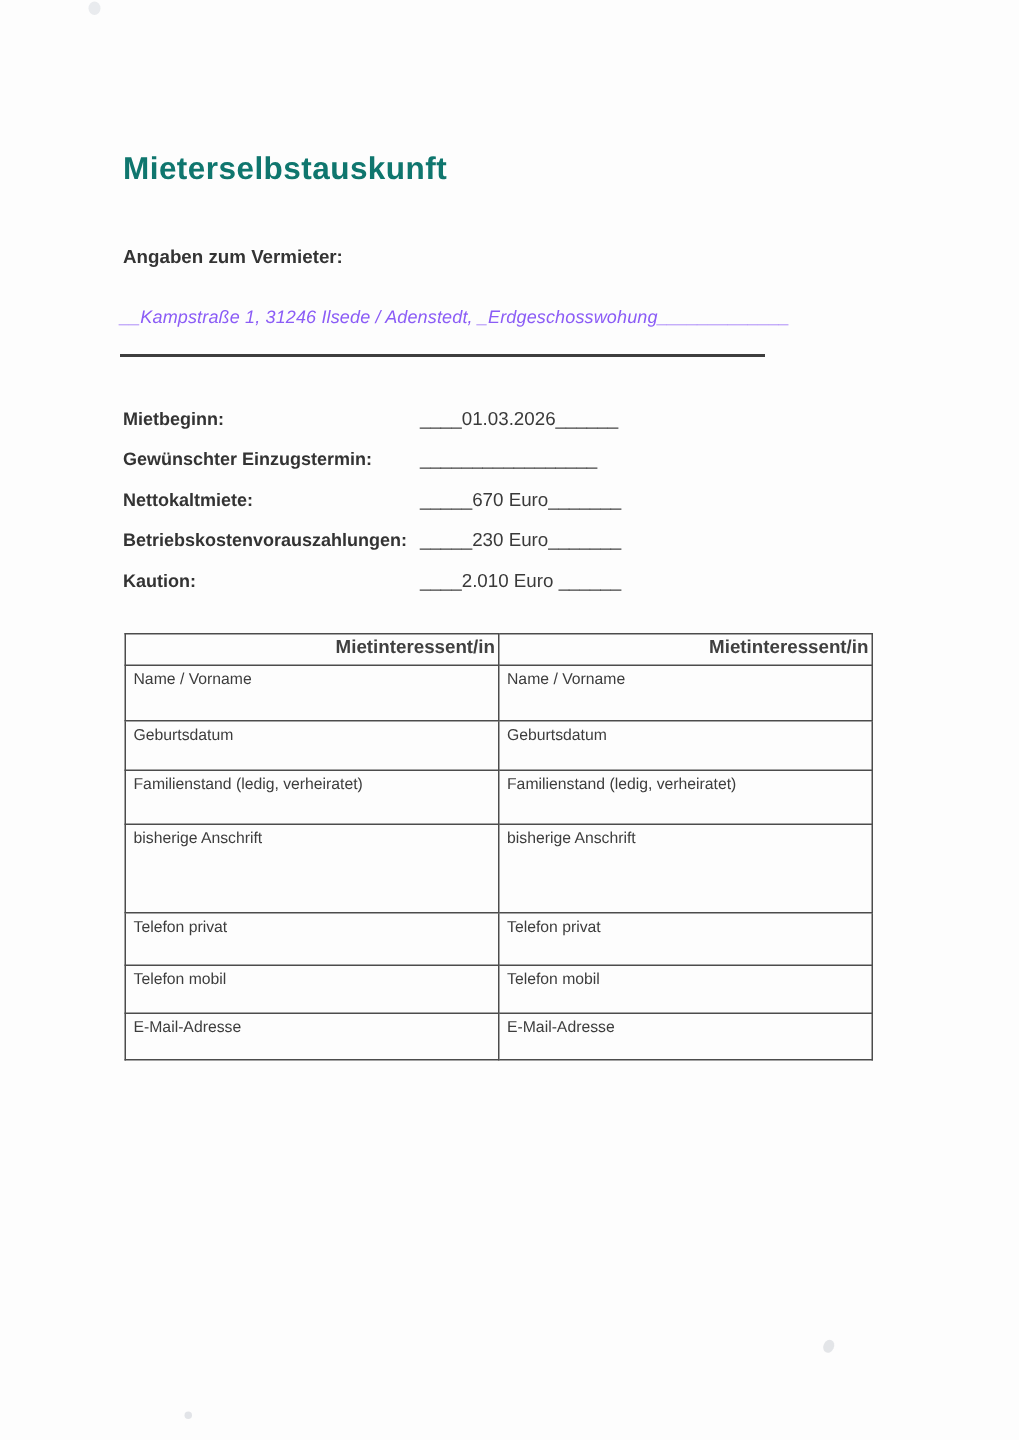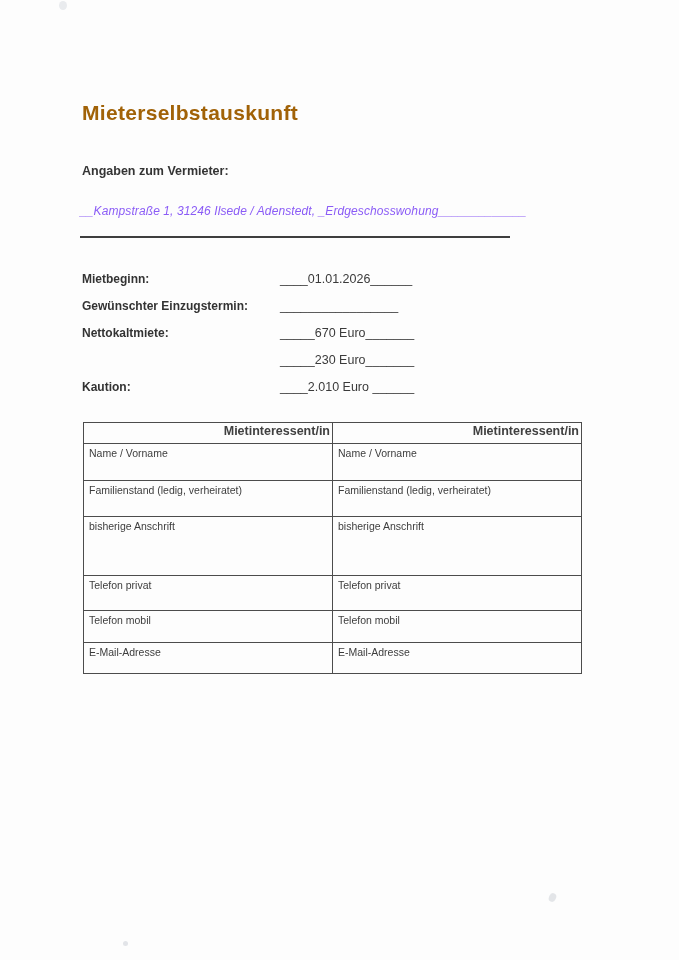--- a/index.html
+++ b/index.html
@@ -16,21 +16,21 @@
     overflow: hidden;
   }
 
   
   .doc-title {
     position: absolute;
     left: 82px;
     top: 101px;
     font-size: 21px;
     font-weight: bold;
-    color: #a16207;
+    color: #0f766e;
     letter-spacing: 0.3px;
   }
   .section-heading {
     position: absolute;
     left: 82px;
     top: 164px;
     font-size: 12.5px;
     font-weight: bold;
     color: #343434;
   }
@@ -145,31 +145,32 @@
 
   <div class="section-heading">Angaben zum Vermieter:</div>
 
   <div class="object-line">__Kampstraße 1, 31246 Ilsede / Adenstedt, _Erdgeschosswohung_____________</div>
 
   <div class="object-blank-rule"></div>
 
   <div class="fields">
     <div class="field-row">
       <span class="field-label">Mietbeginn:</span>
-      <span class="field-value">____01.01.2026______</span>
+      <span class="field-value">____01.03.2026______</span>
     </div>
     <div class="field-row">
       <span class="field-label">Gewünschter Einzugstermin:</span>
       <span class="field-value">_________________</span>
     </div>
     <div class="field-row">
       <span class="field-label">Nettokaltmiete:</span>
       <span class="field-value">_____670 Euro_______</span>
     </div>
     <div class="field-row">
+      <span class="field-label">Betriebskostenvorauszahlungen:</span>
       <span class="field-value">_____230 Euro_______</span>
     </div>
     <div class="field-row">
       <span class="field-label">Kaution:</span>
       <span class="field-value">____2.010 Euro ______</span>
     </div>
   </div>
 
   <table class="applicant-table">
     <colgroup>
@@ -180,20 +181,24 @@
       <tr>
         <th>Mietinteressent/in</th>
         <th>Mietinteressent/in</th>
       </tr>
     </thead>
     <tbody>
       <tr style="height:37px">
         <td><span>Name / Vorname</span></td>
         <td><span>Name / Vorname</span></td>
       </tr>
+      <tr style="height:33px">
+        <td><span>Geburtsdatum</span></td>
+        <td><span>Geburtsdatum</span></td>
+      </tr>
       <tr style="height:36px">
         <td><span>Familienstand (ledig, verheiratet)</span></td>
         <td><span>Familienstand (ledig, verheiratet)</span></td>
       </tr>
       <tr style="height:59px">
         <td><span>bisherige Anschrift</span></td>
         <td><span>bisherige Anschrift</span></td>
       </tr>
       <tr style="height:35px">
         <td><span>Telefon privat</span></td>

